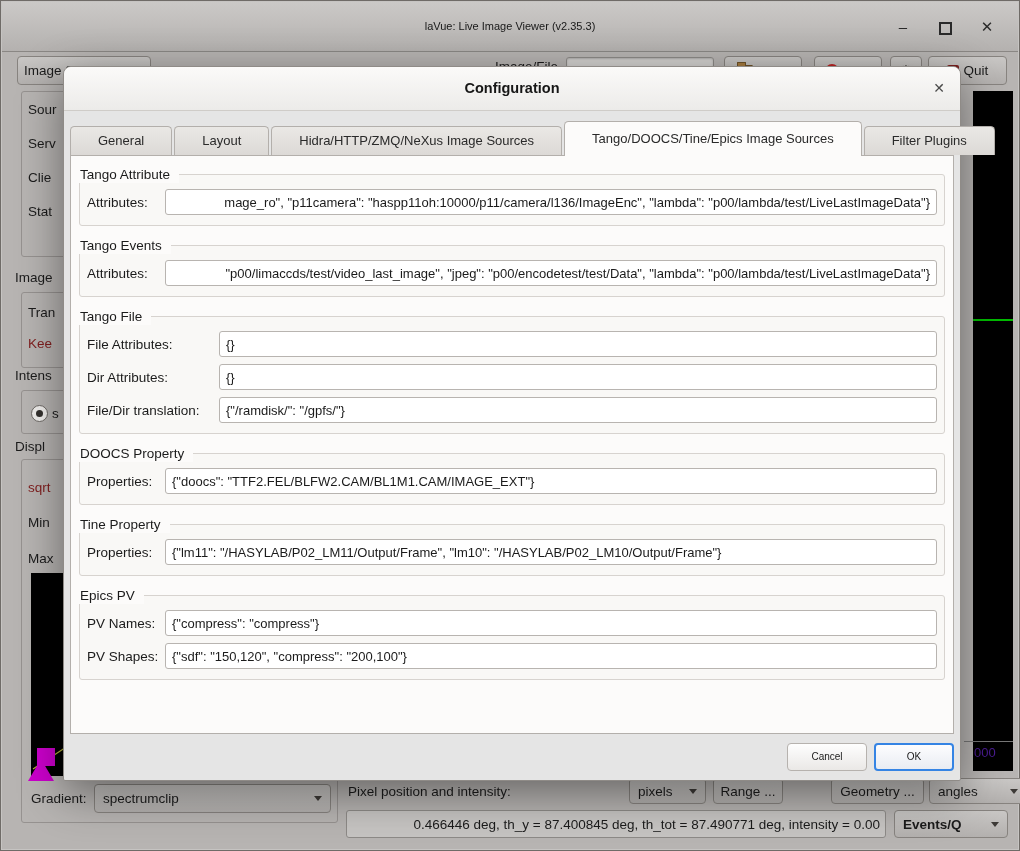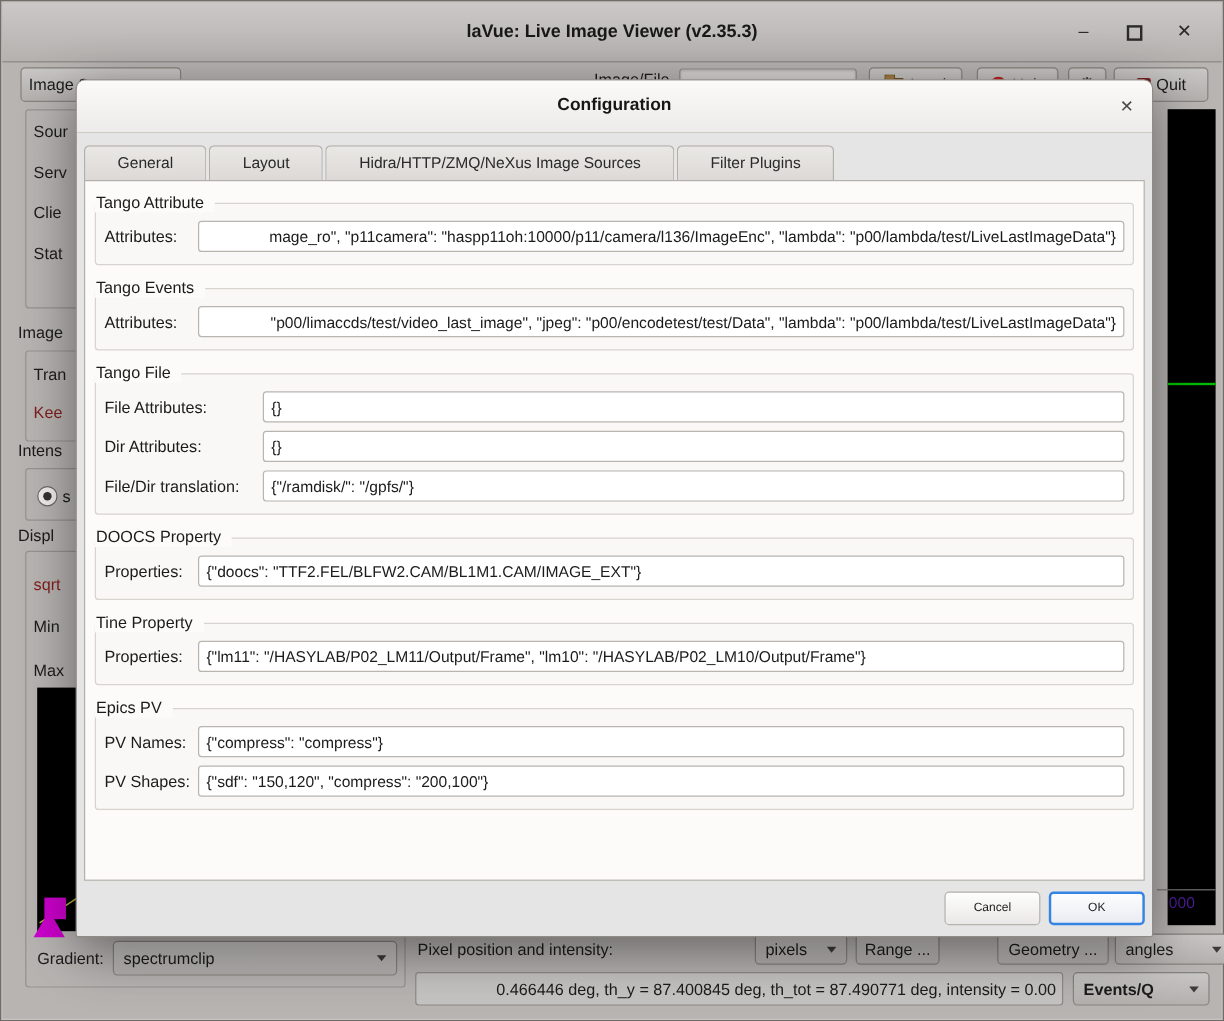--- a/index.html
+++ b/index.html
@@ -2,21 +2,21 @@
 <html><head>
 <meta charset="utf-8">
 <style>
   html,body{margin:0;padding:0;}
   body{width:1020px;height:851px;position:relative;overflow:hidden;
        font-family:"Liberation Sans",sans-serif;background:#b7b4b2;color:#1b1b1b;}
   .win{position:absolute;inset:0;border:1px solid #6f6b67;box-shadow:inset 0 0 0 1px #c6c4c2;}
   
   .titlebar{position:absolute;left:1px;top:1px;right:1px;height:49px;
             background:linear-gradient(#cbc9c7,#b4b1af);border-bottom:1px solid #8a8784;}
-  .wtitle{text-align:center;line-height:49px;font-weight:bold;font-size:15px;color:#181818;}
+  .wtitle{text-align:center;line-height:49px;font-weight:normal;font-size:11px;color:#181818;}
   .wbtn{position:absolute;top:0;width:34px;height:49px;text-align:center;line-height:49px;
         font-size:15px;color:#2a2a2a;}
   .maxbox{display:inline-block;width:9px;height:9px;border:2px solid #2a2a2a;vertical-align:middle;}
   .bbtn{position:absolute;height:29px;background:linear-gradient(#c9c7c5,#b3b0ae);
         border:1px solid #87837f;border-radius:4px;display:flex;align-items:center;
         justify-content:center;gap:5px;font-size:13.5px;padding:0 6px;box-sizing:border-box;}
   .blabel{position:absolute;font-size:13.5px;white-space:nowrap;}
   .binput{position:absolute;background:#d4d2d0;border:1px solid #8d8a87;border-radius:3px;
           box-shadow:inset 0 1px 2px rgba(0,0,0,.18);box-sizing:border-box;}
   .bgroup{position:absolute;border:1px solid #969290;border-radius:3px;}
@@ -192,20 +192,21 @@
       <div class="dtitle">Configuration</div>
       <div class="dclose">
         <span>✕</span>
       </div>
     </div>
 
     <div class="tabbar">
       <div class="tab">General</div>
       <div class="tab">Layout</div>
       <div class="tab">Hidra/HTTP/ZMQ/NeXus Image Sources</div>
+      <div class="tab active">Tango/DOOCS/Tine/Epics Image Sources</div>
       <div class="tab">Filter Plugins</div>
     </div>
 
     <div class="pane">
 
       <div class="section">
         <div class="stitle">Tango Attribute</div>
         <div class="sframe">
           <div class="frow">
             <span class="flabel">Attributes:</span>

